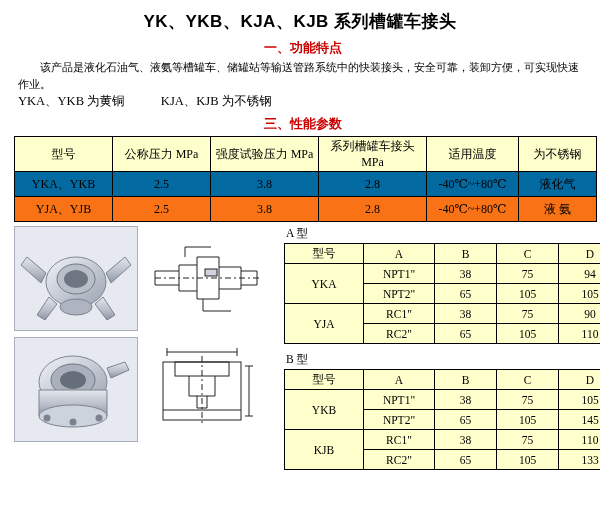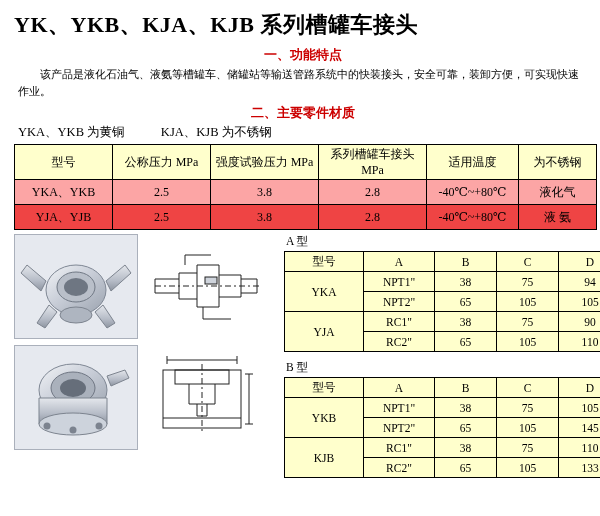--- a/index.html
+++ b/index.html
@@ -16,26 +16,26 @@
     position: relative;
   }
   .page {
     position: relative;
     width: 600px;
     height: 516px;
     box-sizing: border-box;
     padding: 0 14px;
   }
   .title {
-    text-align: left;
-    font-size: 22px;
+    text-align: center;
+    font-size: 17px;
     font-weight: bold;
     letter-spacing: 0.5px;
     margin: 10px 0 6px 0;
-    font-family: Liberation Serif, serif;
+    font-family: Liberation Sans, sans-serif;
   }
   .section-head {
     color: #cc0000;
     font-weight: bold;
     font-size: 13px;
     margin: 5px 0 2px 6px;
     font-family: "Liberation Serif", "DejaVu Serif", serif;
     text-align: center;
   }
   .para {
@@ -69,24 +69,24 @@
     font-size: 12px;
     height: 22px;
     padding: 1px 2px;
     font-family: "Liberation Serif", "DejaVu Serif", serif;
   }
   table.perf th {
     background: #ffffcc;
     font-weight: normal;
   }
   table.perf td {
-    background: #fca5a5;
+    background: #0369a1;
   }
   table.perf tr.row-b td {
-    background: #ef4444;
+    background: #f97316;
   }
   
   .dims {
     margin-top: 4px;
     display: flex;
     flex-direction: row;
     align-items: flex-start;
   }
   .dims-left {
     width: 262px;
@@ -147,27 +147,27 @@
 </head>
 <body>
 
 <div class="page">
 
   <div class="title">YK、YKB、KJA、KJB 系列槽罐车接头</div>
 
   <div class="section-head">一、功能特点</div>
   <div class="para"><span class="indent"></span><span>该产品是液化石油气、液氨等槽罐车、储罐站等输送管路系统中的快装接头，安全可靠，装卸方便，可实现快速作业。</span></div>
 
-  <div class="section-head">二、主要零件材质</div>
   <div class="mat-line">
     <span>YKA、YKB 为黄铜</span>
     <span class="gap"></span>
     <span>KJA、KJB 为不锈钢</span>
   </div>
 
+  <div class="section-head">三、性能参数</div>
 
   <table class="perf">
     <colgroup>
       <col style="width:98px">
       <col style="width:98px">
       <col style="width:108px">
       <col style="width:108px">
       <col style="width:92px">
       <col style="width:78px">
     </colgroup>

